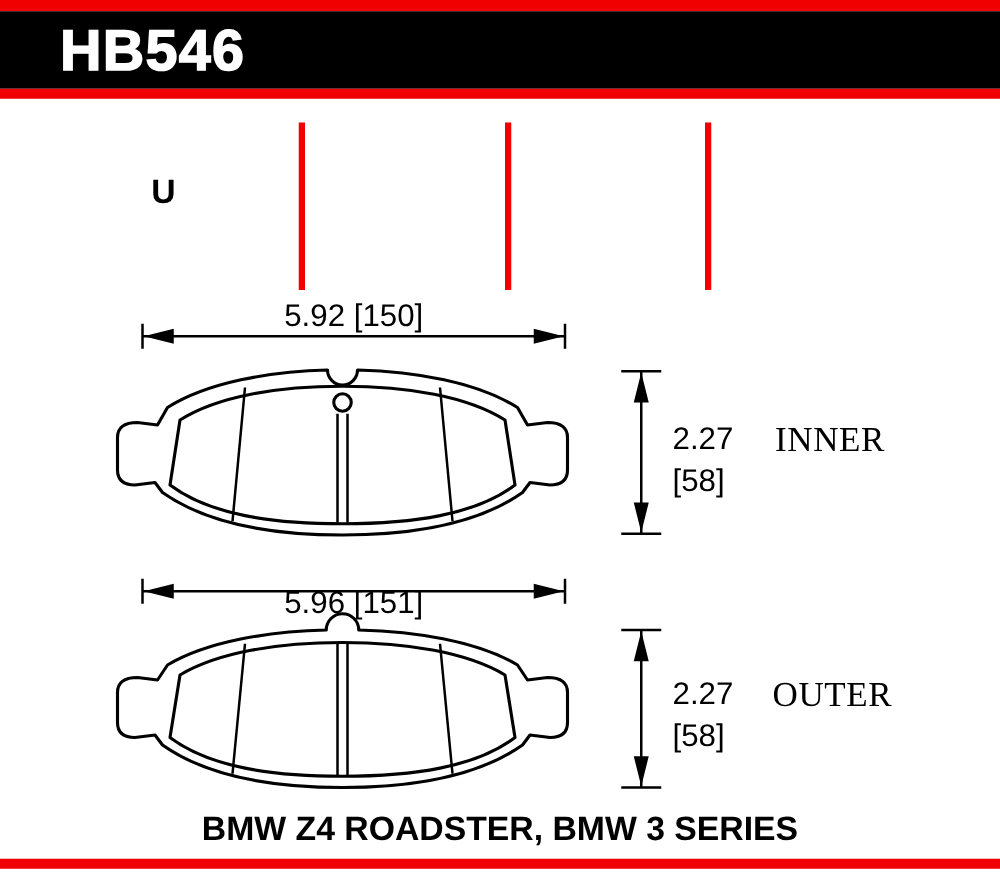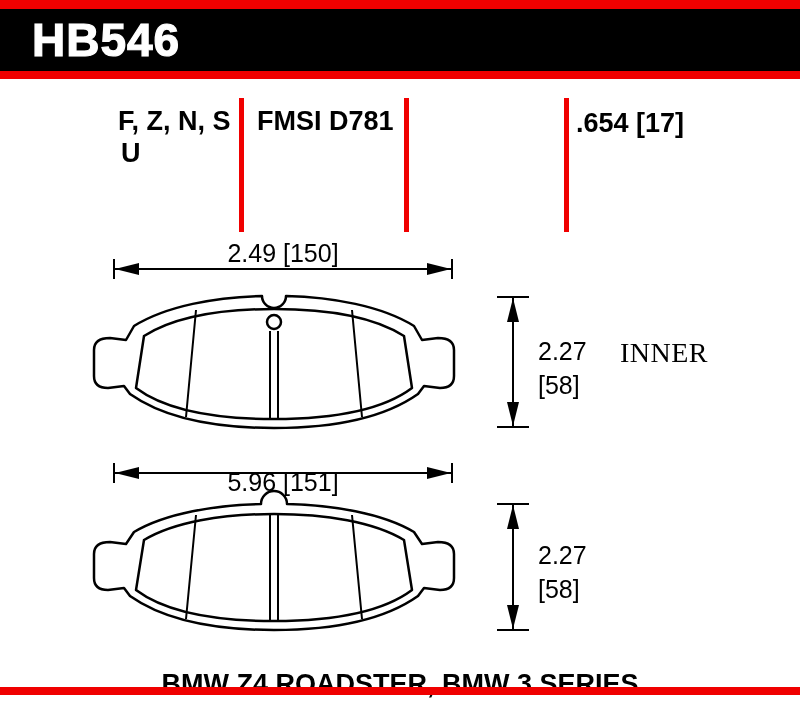--- a/index.html
+++ b/index.html
@@ -6,49 +6,46 @@
   .sheet{
     position:relative;width:800px;height:703px;background:#fff;
     font-family:"Liberation Sans","DejaVu Sans",sans-serif;color:#000;overflow:hidden;
   }
   .abs{position:absolute;}
   .stripe{position:absolute;left:0;width:800px;background:var(--accent_red,#f00000);}
   .stripe.top{top:0;height:9px;}
   .stripe.under-header{top:71px;height:8px;}
   .stripe.bottom{top:687px;height:8px;}
   .header-bar{position:absolute;left:0;top:9px;width:800px;height:62px;background:var(--header_bg,#000);display:flex;align-items:center;}
-  .part-number{color:var(--header_text,#fff);font-size:46px;font-weight:bold;letter-spacing:1px;margin-left:32px;-webkit-text-stroke:1.2px var(--header_text,#fff);}
+  .part-number{color:var(--header_text,#fff);font-size:46px;font-weight:bold;letter-spacing:1px;margin-left:48px;-webkit-text-stroke:1.2px var(--header_text,#fff);}
   .spec-text{position:absolute;font-size:27px;font-weight:bold;line-height:1.15;white-space:nowrap;}
   .red-divider{position:absolute;top:98px;width:5px;height:134px;background:var(--accent_red,#f00000);}
   .dim-label{position:absolute;font-size:25px;line-height:1.1;white-space:nowrap;}
   .dim-label.centered{text-align:center;}
   .side-label{position:absolute;font-size:28px;letter-spacing:0.5px;white-space:nowrap;font-family:Liberation Serif, serif;}
-  .footer-text{position:absolute;left:0;top:648px;width:800px;text-align:center;font-size:27px;font-weight:bold;white-space:nowrap;margin-top:21px;}
+  .footer-text{position:absolute;left:0;top:648px;width:800px;text-align:center;font-size:27px;font-weight:bold;white-space:nowrap;}
   svg{display:block;}
 </style>
 </head>
 <body>
 
 <div class="sheet">
 
   <div class="stripe top"></div>
   <div class="header-bar">
     <div class="part-number">HB546</div>
   </div>
   <div class="stripe under-header"></div>
 
-  <div class="spec-text" style="left:118px;top:106px;">F, Z, N, S</div>
   <div class="spec-text" style="left:121px;top:138px;">U</div>
   <div class="red-divider" style="left:239px;"></div>
-  <div class="spec-text" style="left:257px;top:106px;">FMSI D781</div>
   <div class="red-divider" style="left:404px;"></div>
   <div class="red-divider" style="left:564px;"></div>
-  <div class="spec-text" style="left:576px;top:108px;">.654 [17]</div>
 
-  <div class="dim-label centered" style="left:111px;top:240px;width:344px;">2.49 [150]</div>
+  <div class="dim-label centered" style="left:111px;top:240px;width:344px;">5.92 [150]</div>
 
   <svg class="abs" style="left:111px;top:257px;" width="344" height="24" viewBox="0 0 344 24">
     <g stroke="#000" stroke-width="2" fill="none">
       <path d="M3 2 V22 M341 2 V22"></path>
       <path d="M3 12 H341"></path>
     </g>
     <g fill="#000" stroke="none">
       <polygon points="4,12 28,6 28,18"></polygon>
       <polygon points="340,12 316,6 316,18"></polygon>
     </g>
@@ -111,17 +108,18 @@
       <path d="M17 2 V128"></path>
     </g>
     <g fill="#000" stroke="none">
       <polygon points="17,3 11,27 23,27"></polygon>
       <polygon points="17,127 11,103 23,103"></polygon>
     </g>
   </svg>
 
   <div class="dim-label" style="left:538px;top:542px;">2.27</div>
   <div class="dim-label" style="left:538px;top:576px;">[58]</div>
+  <div class="side-label" style="left:618px;top:541px;">OUTER</div>
 
   <div class="footer-text">BMW Z4 ROADSTER, BMW 3 SERIES</div>
   <div class="stripe bottom"></div>
 
 </div>
 
 </body></html>

